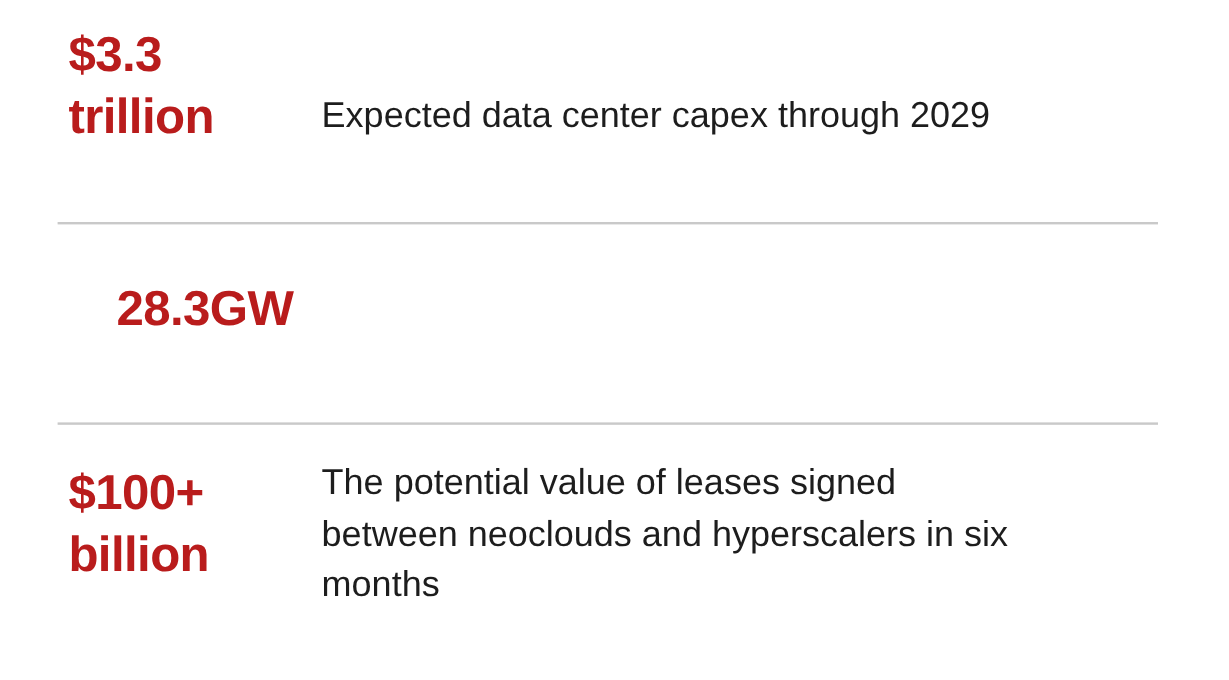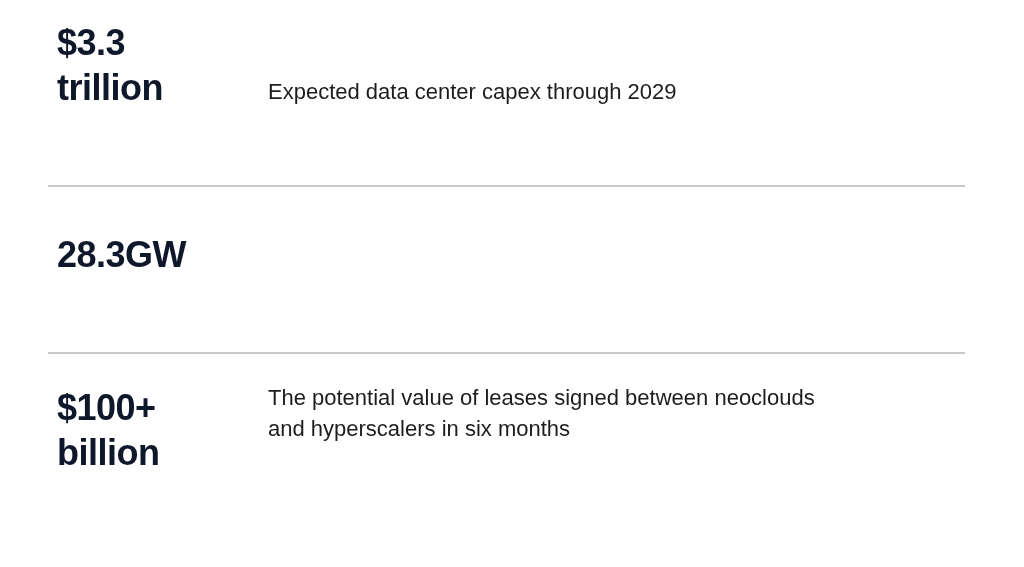--- a/index.html
+++ b/index.html
@@ -27,45 +27,45 @@
     position: absolute;
     left: 0;
     width: 1024px;
     box-sizing: border-box;
     display: flex;
     flex-direction: row;
     align-items: flex-start;
   }
 
   .stat-row-1 { top: 0px;   height: 186px; }
-  .stat-row-2 { top: 186px; height: 217px; }
+  .stat-row-2 { top: 186px; height: 217px; padding-left: 40px; }
   .stat-row-3 { top: 353px; height: 214px; }
 
   .stat-value {
     flex: 0 0 268px;
     padding-left: 57px;
     box-sizing: border-box;
-    color: #0f172a;
-    font-size: 36px;
+    color: #b91c1c;
+    font-size: 41px;
     font-weight: bold;
     line-height: 1.26;
     letter-spacing: -0.5px;
     white-space: pre-line;
   }
 
   .stat-row-1 .stat-value { padding-top: 20px; }
   .stat-row-2 .stat-value { padding-top: 46px; }
   .stat-row-3 .stat-value { padding-top: 32px; }
 
   .stat-desc {
     flex: 1 1 auto;
     padding-right: 60px;
     box-sizing: border-box;
     color: #1d1d1d;
-    font-size: 22px;
+    font-size: 30px;
     font-weight: normal;
     line-height: 1.42;
     max-width: 640px;
   }
 
   .stat-row-1 .stat-desc { padding-top: 76px; }
   .stat-row-2 .stat-desc { padding-top: 52px; }
   .stat-row-3 .stat-desc { padding-top: 29px; }
 
   .divider {

